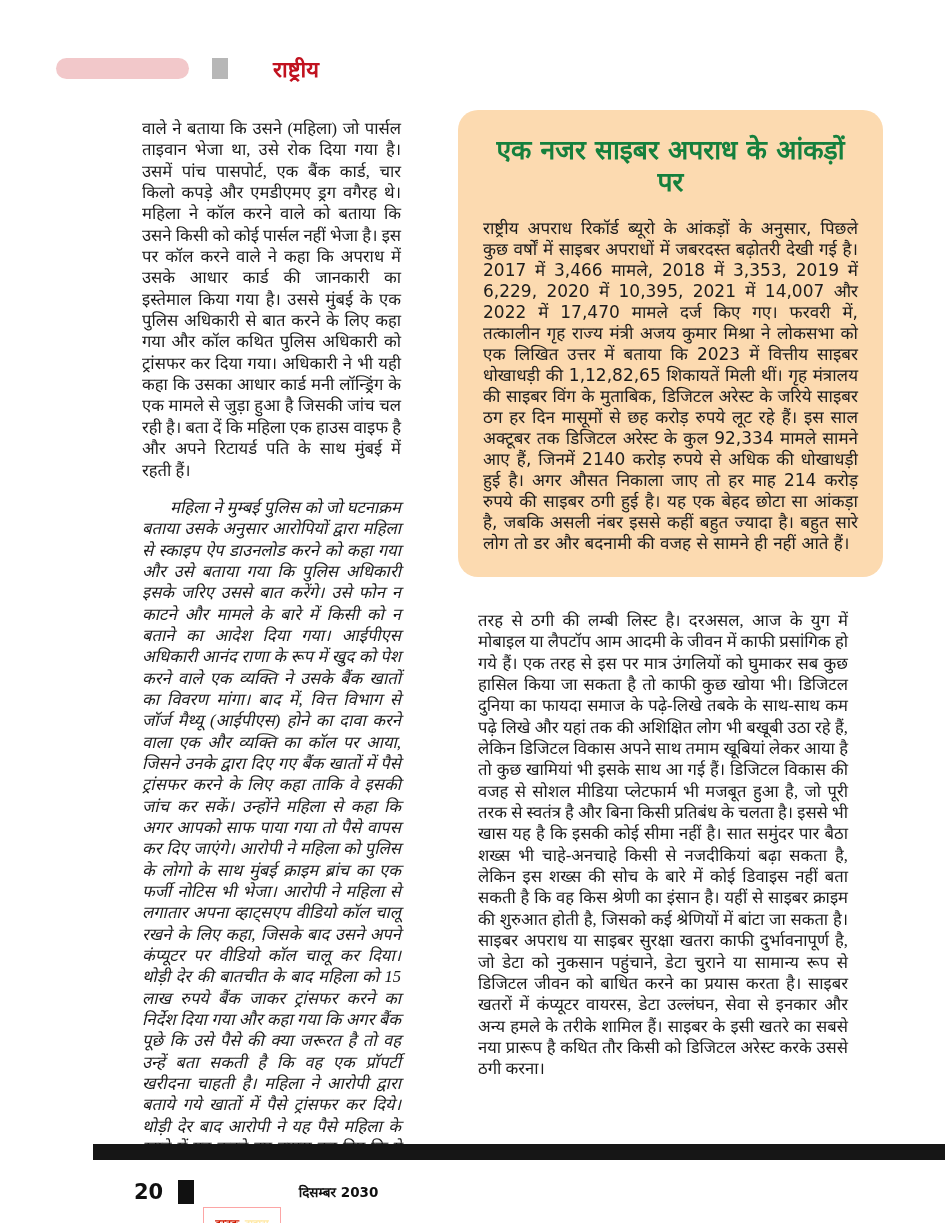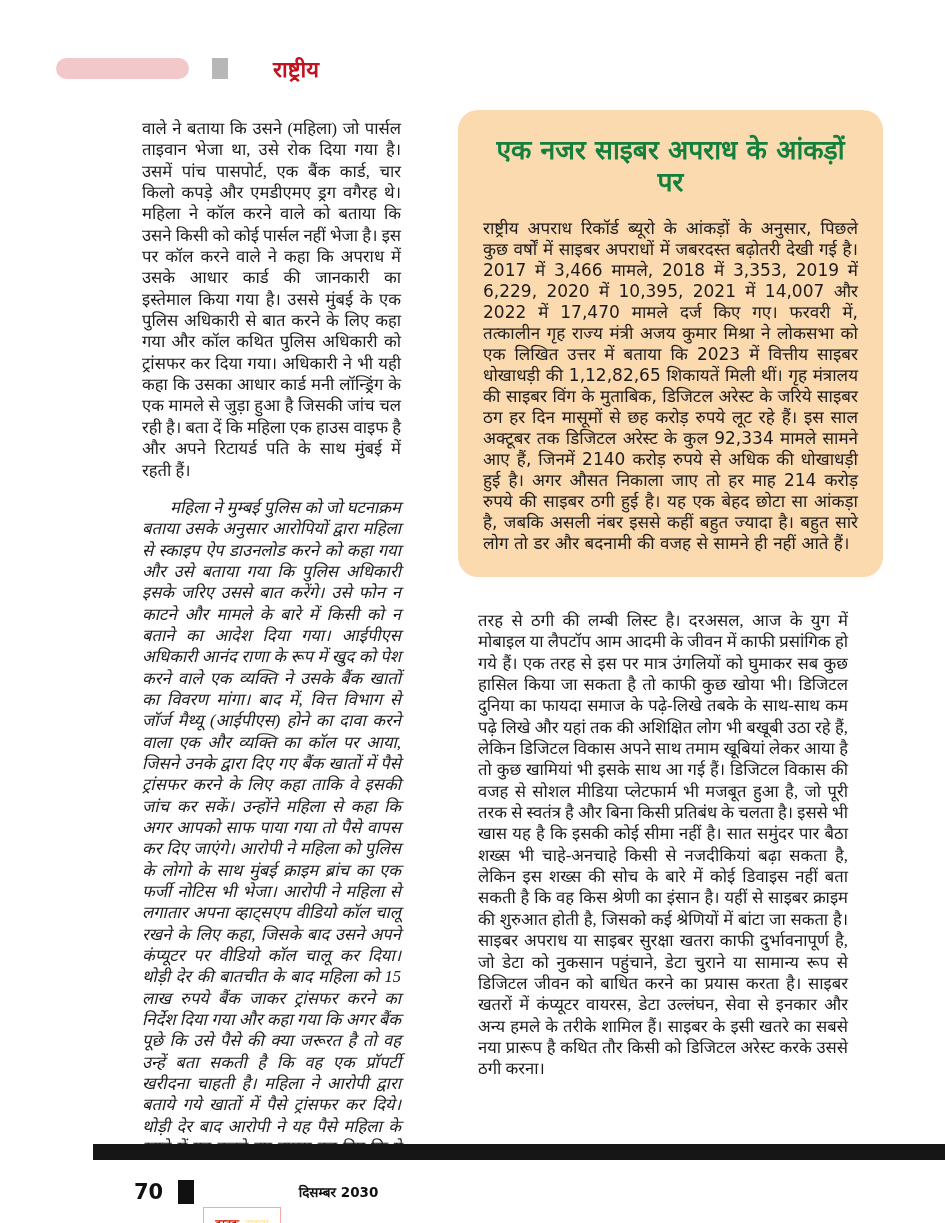--- a/index.html
+++ b/index.html
@@ -95,21 +95,21 @@
 
       <div class="body-text">
         <p>तरह से ठगी की लम्बी लिस्ट है। दरअसल, आज के युग में मोबाइल या लैपटॉप आम आदमी के जीवन में काफी प्रसांगिक हो गये हैं। एक तरह से इस पर मात्र उंगलियों को घुमाकर सब कुछ हासिल किया जा सकता है तो काफी कुछ खोया भी। डिजिटल दुनिया का फायदा समाज के पढ़े-लिखे तबके के साथ-साथ कम पढ़े लिखे और यहां तक की अशिक्षित लोग भी बखूबी उठा रहे हैं, लेकिन डिजिटल विकास अपने साथ तमाम खूबियां लेकर आया है तो कुछ खामियां भी इसके साथ आ गई हैं। डिजिटल विकास की वजह से सोशल मीडिया प्लेटफार्म भी मजबूत हुआ है, जो पूरी तरक से स्वतंत्र है और बिना किसी प्रतिबंध के चलता है। इससे भी खास यह है कि इसकी कोई सीमा नहीं है। सात समुंदर पार बैठा शख्स भी चाहे-अनचाहे किसी से नजदीकियां बढ़ा सकता है, लेकिन इस शख्स की सोच के बारे में कोई डिवाइस नहीं बता सकती है कि वह किस श्रेणी का इंसान है। यहीं से साइबर क्राइम की शुरुआत होती है, जिसको कई श्रेणियों में बांटा जा सकता है। साइबर अपराध या साइबर सुरक्षा खतरा काफी दुर्भावनापूर्ण है, जो डेटा को नुकसान पहुंचाने, डेटा चुराने या सामान्य रूप से डिजिटल जीवन को बाधित करने का प्रयास करता है। साइबर खतरों में कंप्यूटर वायरस, डेटा उल्लंघन, सेवा से इनकार और अन्य हमले के तरीके शामिल हैं। साइबर के इसी खतरे का सबसे नया प्रारूप है कथित तौर किसी को डिजिटल अरेस्ट करके उससे ठगी करना।</p>
       </div>
 
     </div>
   </div>
 
   <div class="footer-rule"></div>
   <div class="footer">
-    <span class="page-number">70</span>
+    <span class="page-number">20</span>
     <span class="footer-bar"></span>
     <span class="magazine-logo">
       <span class="logo-part1">दस्तक</span>
       <span class="logo-part2">टाइम्स</span>
     </span>
     <span class="issue-date">दिसम्बर 2030</span>
   </div>
 
 </div>
 

